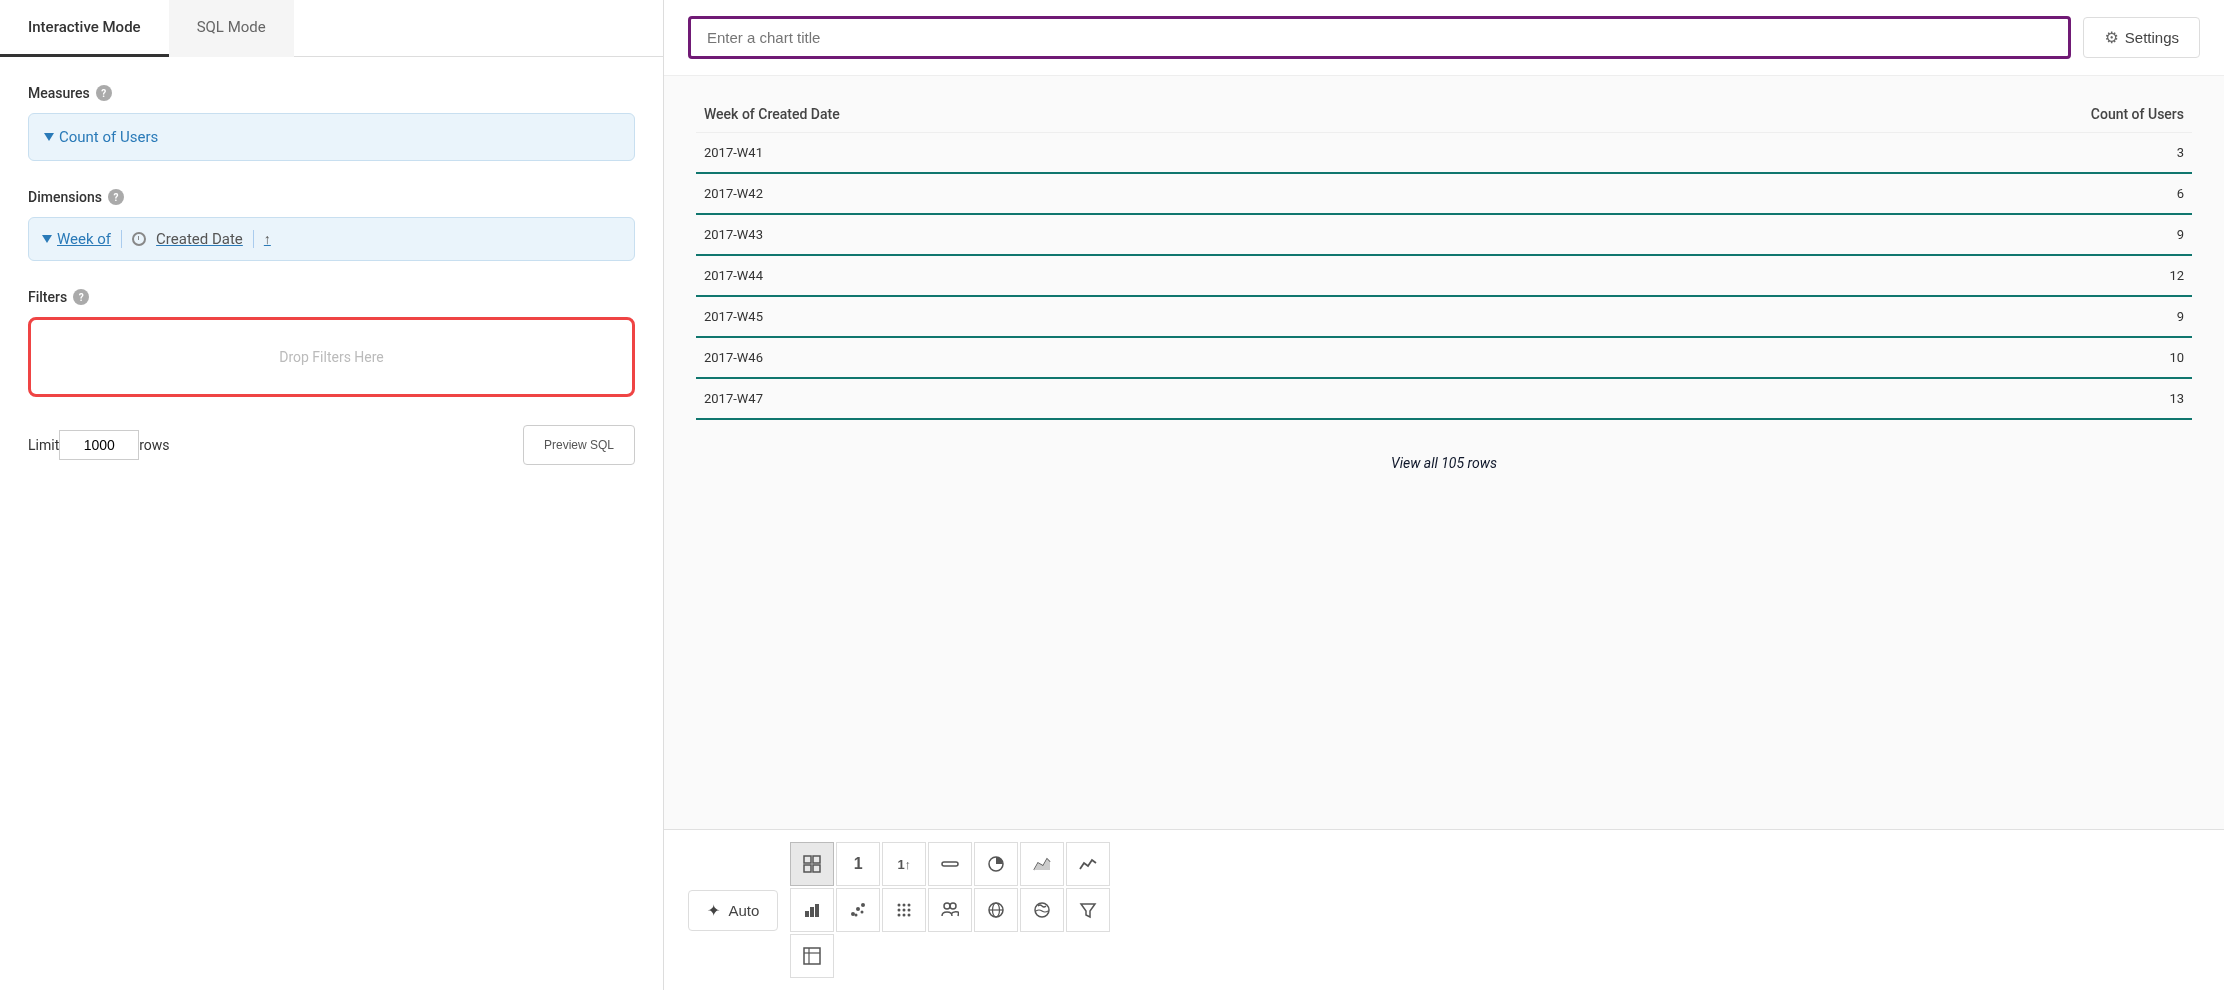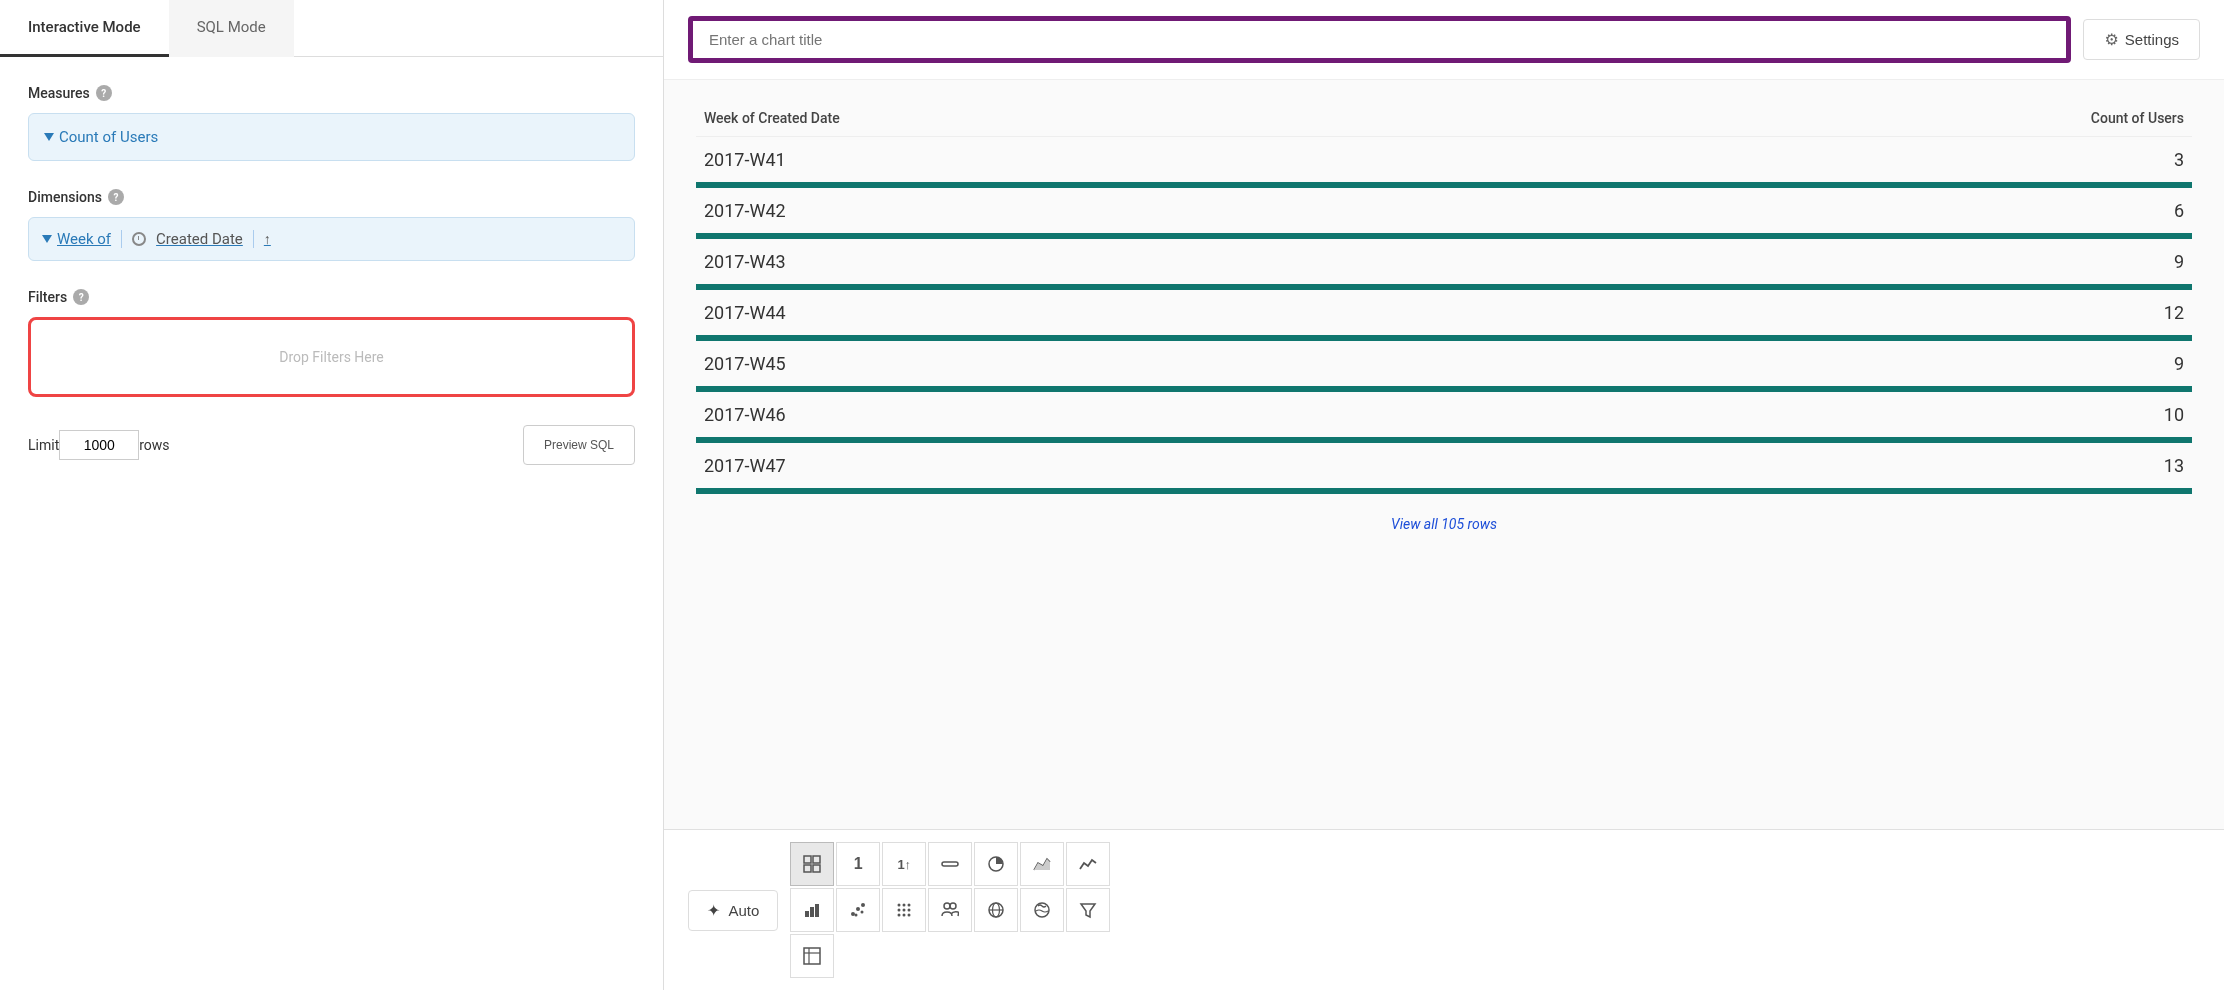--- a/index.html
+++ b/index.html
@@ -230,21 +230,21 @@
       align-items: center;
       padding: 16px 24px;
       border-bottom: 1px solid #eee;
       gap: 12px;
       background: #fff;
     }
 
     .chart-title-input {
       flex: 1;
       padding: 10px 16px;
-      border: 5px solid #701a75;
+      border: 3px solid #701a75;
       border-radius: 4px;
       font-size: 15px;
       color: #bbb;
       background: #fff;
     }
 
     .settings-btn {
       display: flex;
       align-items: center;
       gap: 6px;
@@ -282,35 +282,35 @@
       padding: 10px 8px;
       border-bottom: 1px solid #eee;
     }
 
     .data-table th.right {
       text-align: right;
     }
 
     .data-table td {
       padding: 12px 8px;
-      font-size: 18px;
+      font-size: 13px;
       color: #333;
-      border-bottom: 6px solid #0f766e;
+      border-bottom: 2px solid #0f766e;
     }
 
     .data-table td.right {
       text-align: right;
       color: #333;
     }
 
     .view-all-rows {
       display: block;
       text-align: center;
-      margin-top: 22px;
-      color: #1d4ed8;
+      margin-top: 35px;
+      color: #0f172a;
       font-style: italic;
       font-size: 14px;
       cursor: pointer;
     }
 
     
     .bottom-toolbar {
       display: flex;
       align-items: center;
       padding: 12px 24px;

